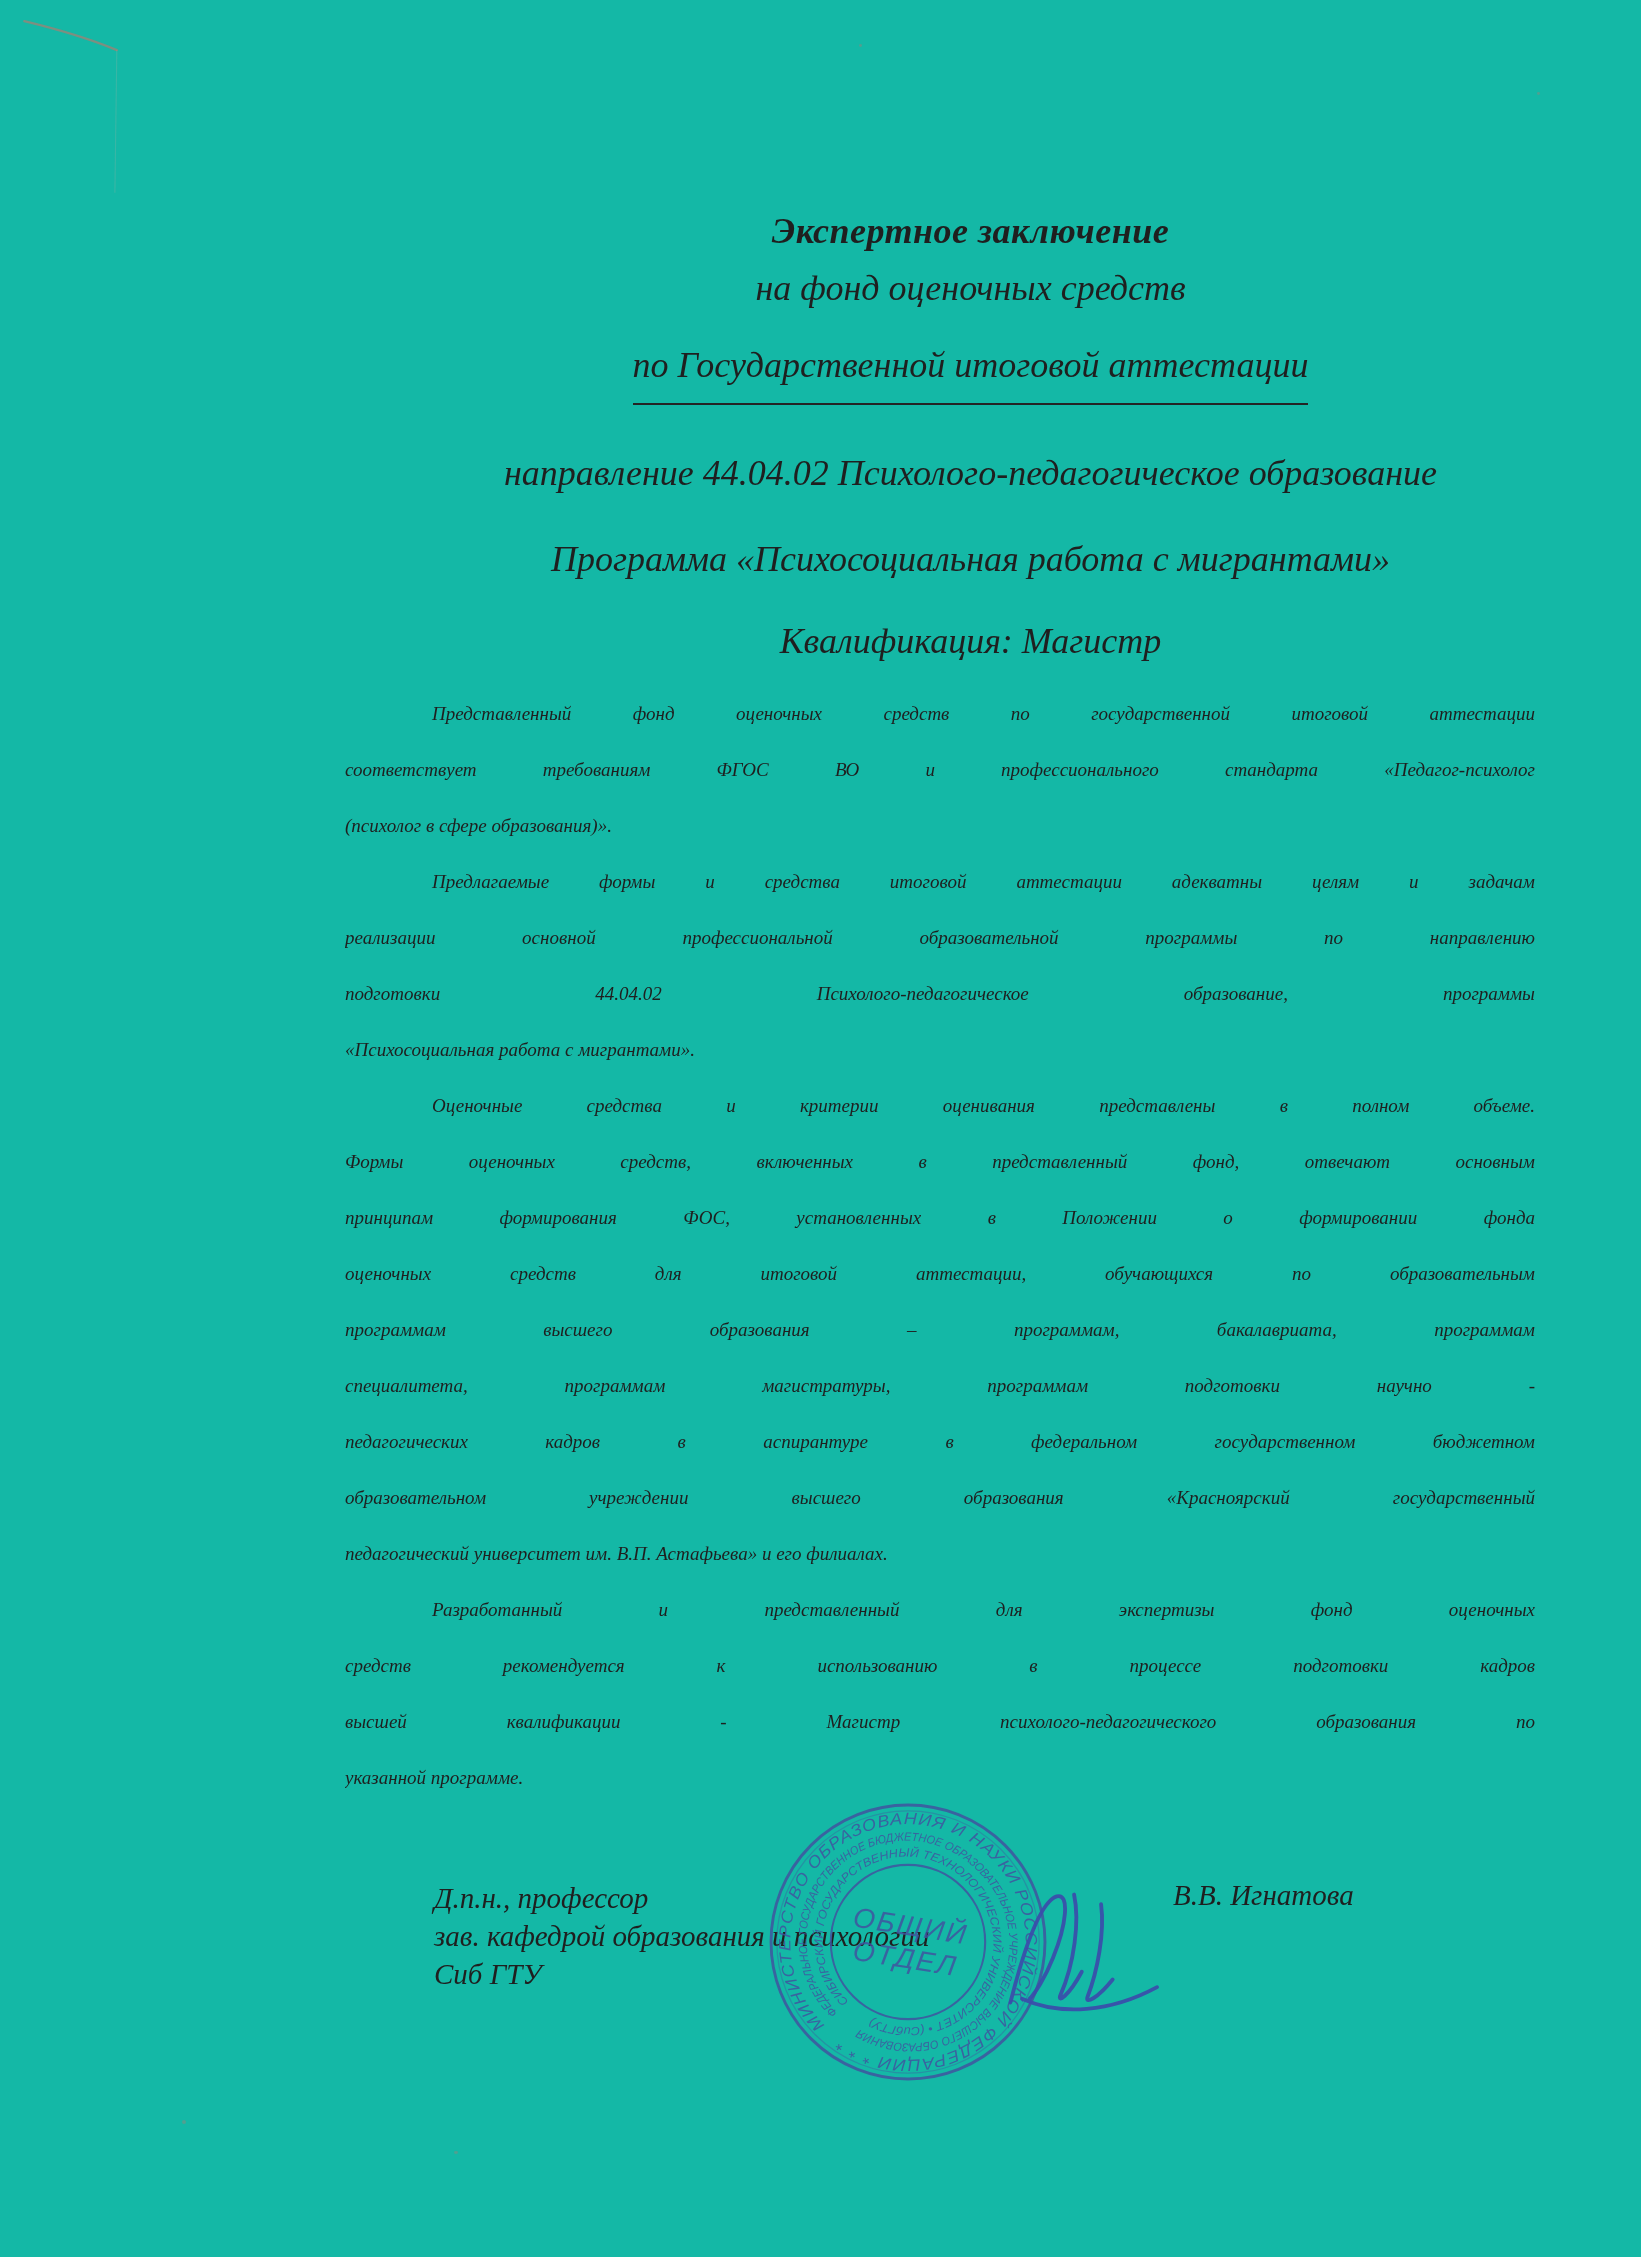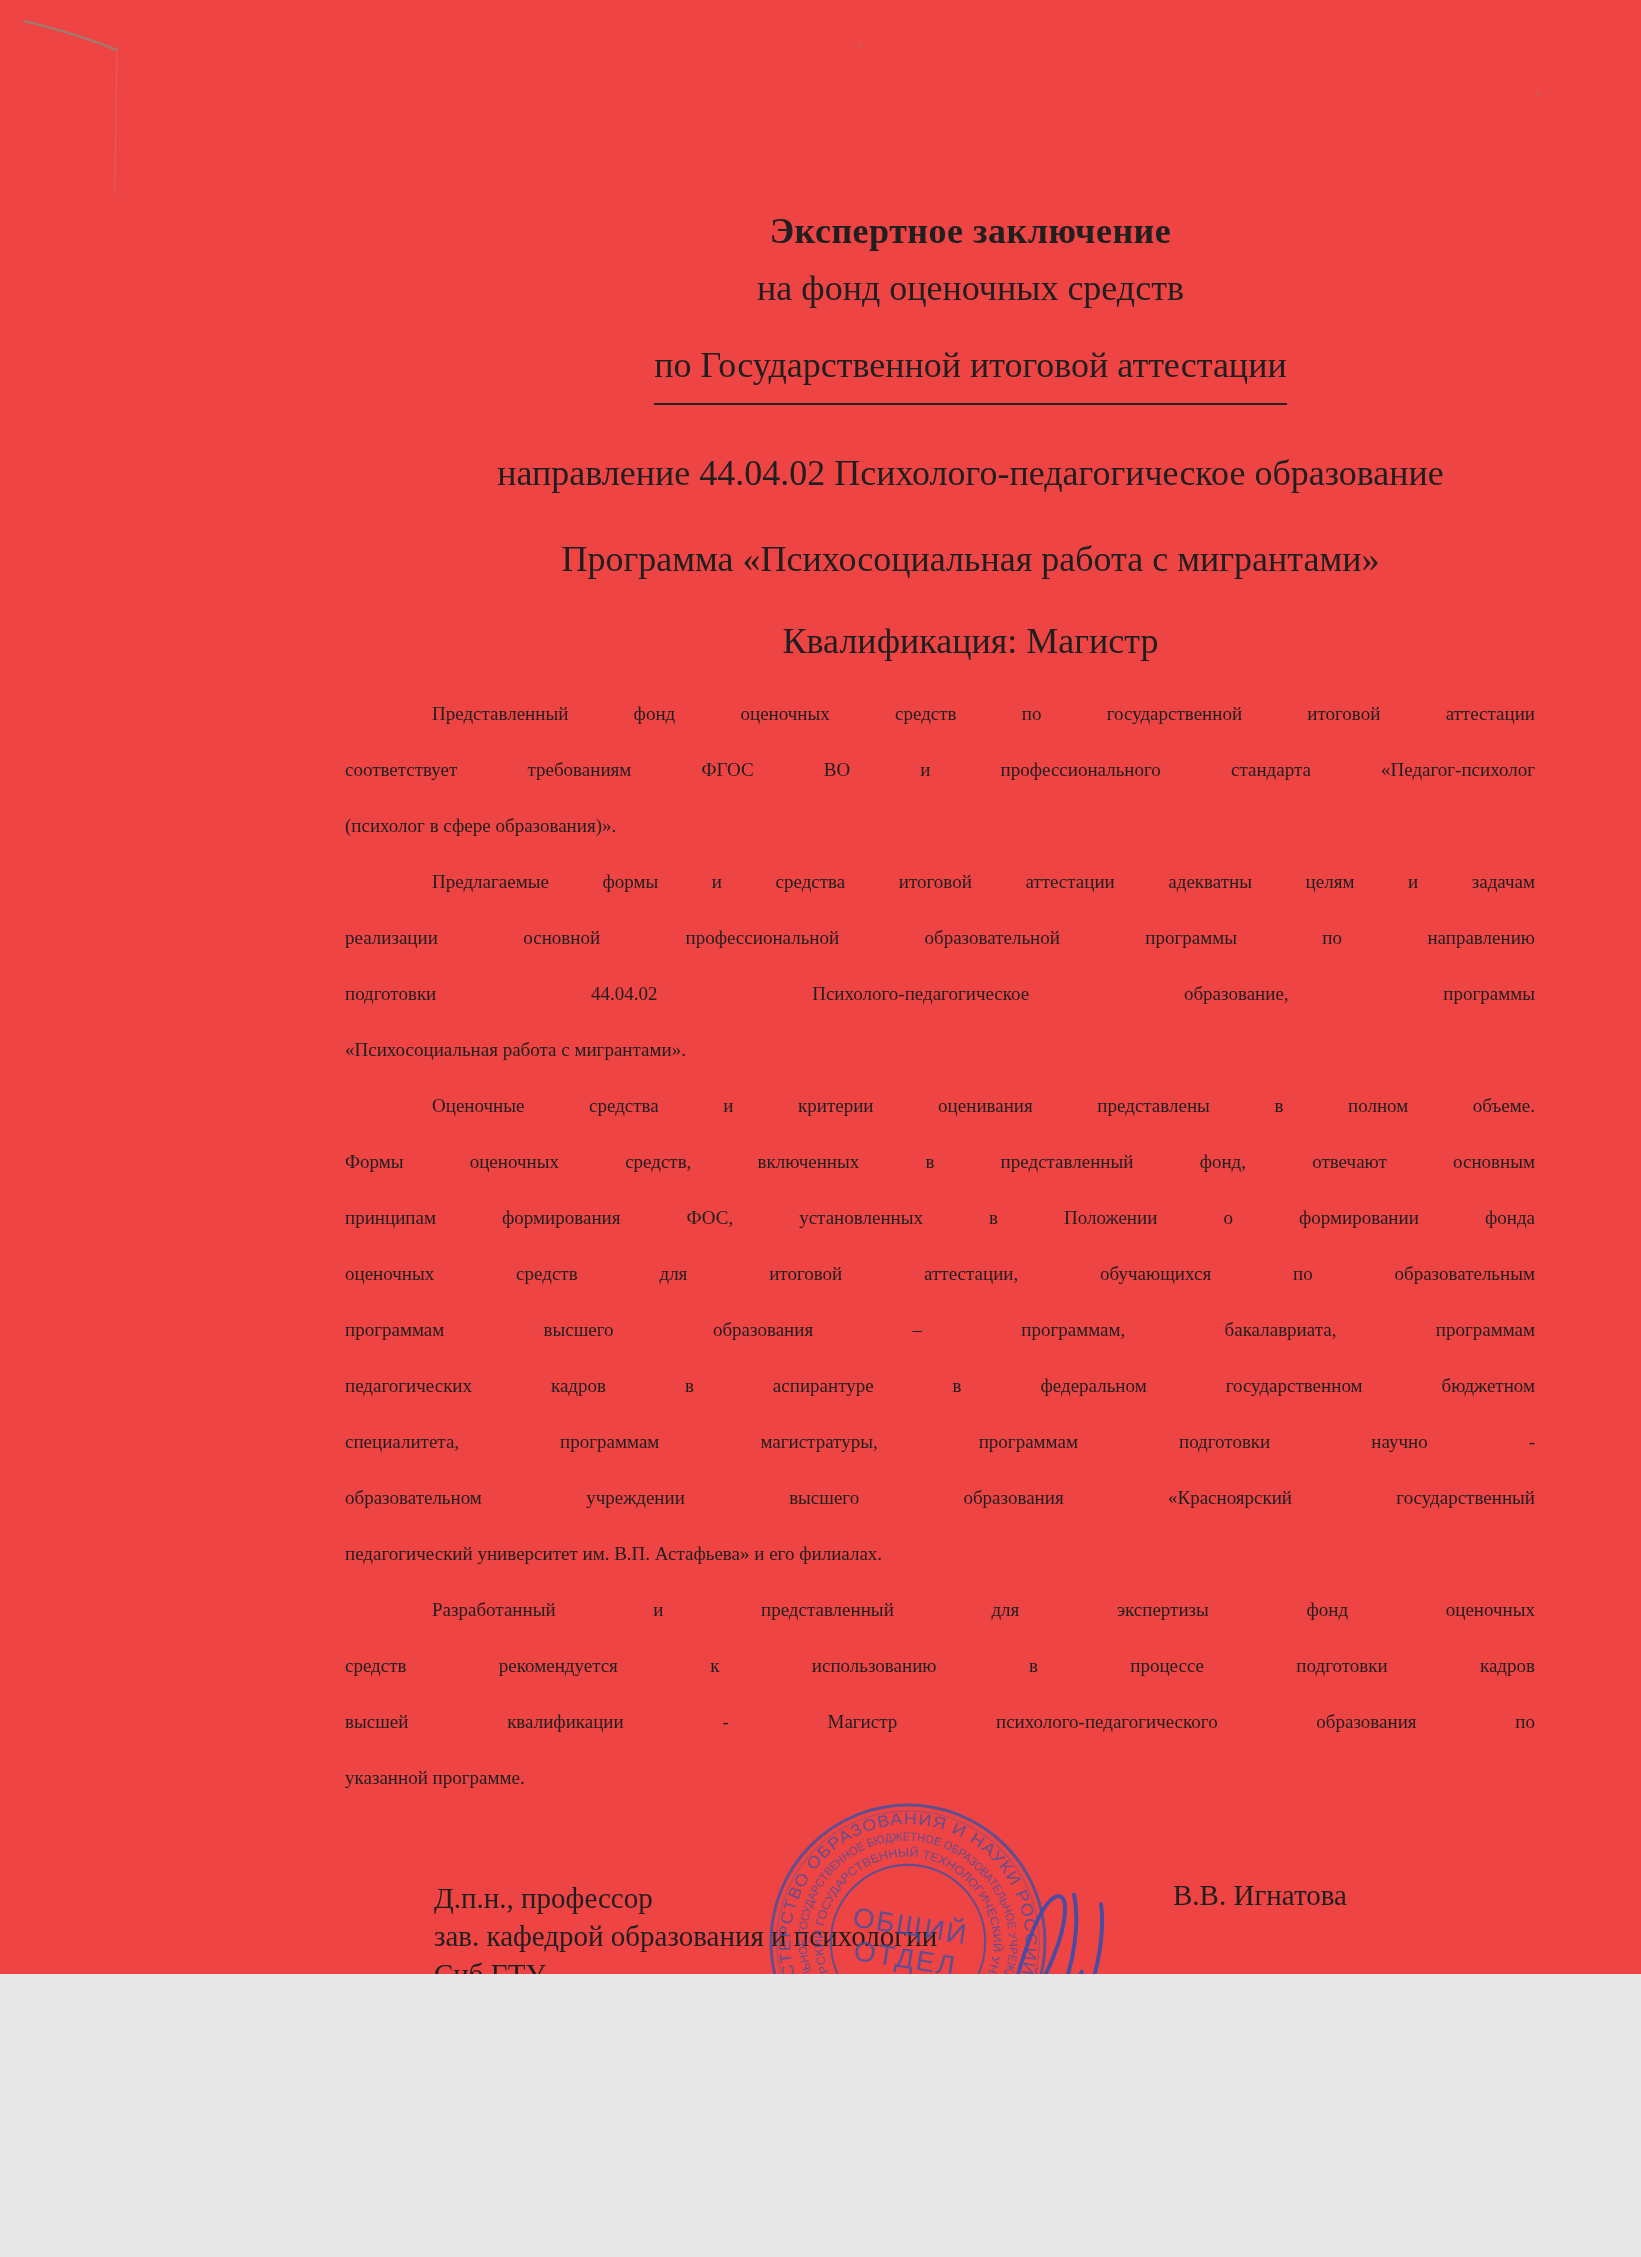--- a/index.html
+++ b/index.html
@@ -1,23 +1,24 @@
 <!DOCTYPE html>
 <html><head>
 <meta charset="utf-8">
 <style>
   html,body{margin:0;padding:0;background:#e8e8e8;}
   .page{
     position:relative;
-    width:1641px;height:1974px;
-    background:#ef4444;
+    width:1641px;height:2257px;
+    background:#14b8a6;
     overflow:hidden;
     font-family:"Liberation Serif", serif;
     color:#1f1f1f;
     margin:0 auto;
+    font-style:italic;
   }
   
   .doc-header{
     position:absolute; top:210px; left:367px; width:1207px;
     text-align:center;
   }
   .h-line{font-size:36px; line-height:42px;}
   .h-title{font-weight:bold; margin-bottom:15.4px; letter-spacing:0.5px;}
   .h-sub{margin-bottom:35px;}
   .h-underlined-wrap{margin-bottom:47px;}
@@ -99,22 +100,22 @@
         <div class="bodyline">реализации основной профессиональной образовательной программы по направлению</div>
         <div class="bodyline">подготовки 44.04.02 Психолого-педагогическое образование, программы</div>
         <div class="bodyline last">«Психосоциальная работа с мигрантами».</div>
       </div>
       <div class="paragraph">
         <div class="bodyline first">Оценочные средства и критерии оценивания представлены в полном объеме.</div>
         <div class="bodyline">Формы оценочных средств, включенных в представленный фонд, отвечают основным</div>
         <div class="bodyline">принципам формирования ФОС, установленных в Положении о формировании фонда</div>
         <div class="bodyline">оценочных средств для итоговой аттестации, обучающихся по образовательным</div>
         <div class="bodyline">программам высшего образования – программам, бакалавриата, программам</div>
+        <div class="bodyline">специалитета, программам магистратуры, программам подготовки научно -</div>
         <div class="bodyline">педагогических кадров в аспирантуре в федеральном государственном бюджетном</div>
-        <div class="bodyline">специалитета, программам магистратуры, программам подготовки научно -</div>
         <div class="bodyline">образовательном учреждении высшего образования «Красноярский государственный</div>
         <div class="bodyline last">педагогический университет им. В.П. Астафьева» и его филиалах.</div>
       </div>
       <div class="paragraph">
         <div class="bodyline first">Разработанный и представленный для экспертизы фонд оценочных</div>
         <div class="bodyline">средств рекомендуется к использованию в процессе подготовки кадров</div>
         <div class="bodyline">высшей квалификации - Магистр психолого-педагогического образования по</div>
         <div class="bodyline last">указанной программе.</div>
       </div>
     </div>

